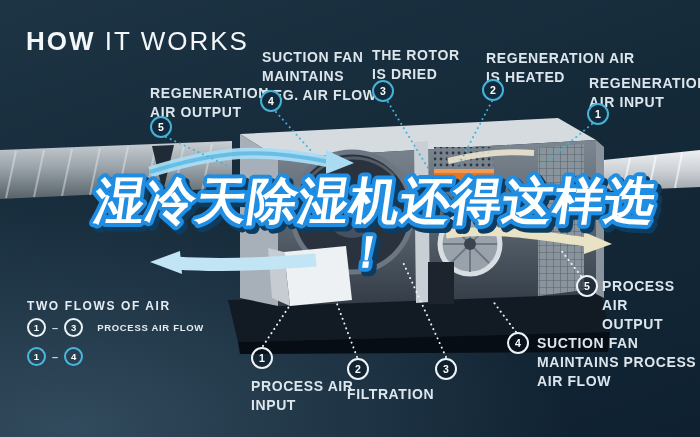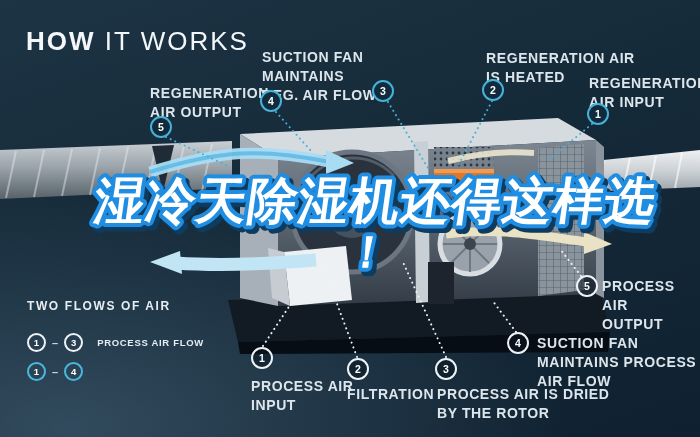--- a/index.html
+++ b/index.html
@@ -21,21 +21,21 @@
   }
   .badge{
     position:absolute;width:18px;height:18px;border-radius:50%;
     display:flex;align-items:center;justify-content:center;
     font-size:10.5px;font-weight:700;color:#fff;
   }
   .badge.cyan{border:2px solid #46b2d8;background:#112b3d;}
   .badge.white{border:2px solid #eef3f6;background:rgba(10,22,34,.55);}
   
   .legend{position:absolute;left:27px;top:299px;color:#e6edf2;}
-  .legend .ttl{font-size:12px;font-weight:700;letter-spacing:1.6px;margin-bottom:20px;white-space:nowrap;}
+  .legend .ttl{font-size:12px;font-weight:700;letter-spacing:1.6px;margin-bottom:5px;white-space:nowrap;}
   .lrow{display:flex;align-items:center;margin-bottom:10px;height:19px;}
   .circ{
     width:15px;height:15px;border-radius:50%;border:2px solid #eef3f6;
     display:flex;align-items:center;justify-content:center;
     font-size:9.5px;font-weight:700;color:#fff;flex:0 0 auto;
   }
   .lrow.reg .circ{border-color:#49b8dc;}
   .lrow .dash{margin:0 6px;font-weight:700;color:#cfd9e0;font-size:11px;}
   .lrow .ltxt{margin-left:14px;font-size:9.5px;font-weight:700;letter-spacing:.7px;white-space:nowrap;}
   
@@ -182,40 +182,40 @@
 
   <div class="co-label" style="left:150px;top:84px;">REGENERATION
 AIR OUTPUT</div>
   <div class="badge cyan" style="left:150px;top:116px;">5</div>
 
   <div class="co-label" style="left:262px;top:48px;">SUCTION FAN
 MAINTAINS
 REG. AIR FLOW</div>
   <div class="badge cyan" style="left:260px;top:90px;">4</div>
 
+  <div class="co-label" style="left:372px;top:46px;">THE ROTOR
+IS DRIED</div>
   <div class="badge cyan" style="left:372px;top:80px;">3</div>
 
   <div class="co-label" style="left:486px;top:49px;">REGENERATION AIR
 IS HEATED</div>
   <div class="badge cyan" style="left:482px;top:79px;">2</div>
 
   <div class="co-label" style="left:589px;top:74px;">REGENERATION
 AIR INPUT</div>
   <div class="badge cyan" style="left:587px;top:103px;">1</div>
 
   <div class="badge white" style="left:251px;top:347px;">1</div>
   <div class="co-label" style="left:251px;top:377px;">PROCESS AIR
 INPUT</div>
 
   <div class="badge white" style="left:347px;top:358px;">2</div>
   <div class="co-label" style="left:347px;top:385px;text-align:center;">FILTRATION</div>
 
   <div class="badge white" style="left:435px;top:358px;">3</div>
-  <div class="co-label" style="left:437px;top:385px;">PROCESS AIR IS DRIED
-BY THE ROTOR</div>
 
   <div class="badge white" style="left:507px;top:332px;">4</div>
   <div class="co-label" style="left:537px;top:334px;">SUCTION FAN
 MAINTAINS PROCESS
 AIR FLOW</div>
 
   <div class="badge white" style="left:576px;top:275px;">5</div>
   <div class="co-label" style="left:602px;top:277px;">PROCESS AIR
 OUTPUT</div>
 

